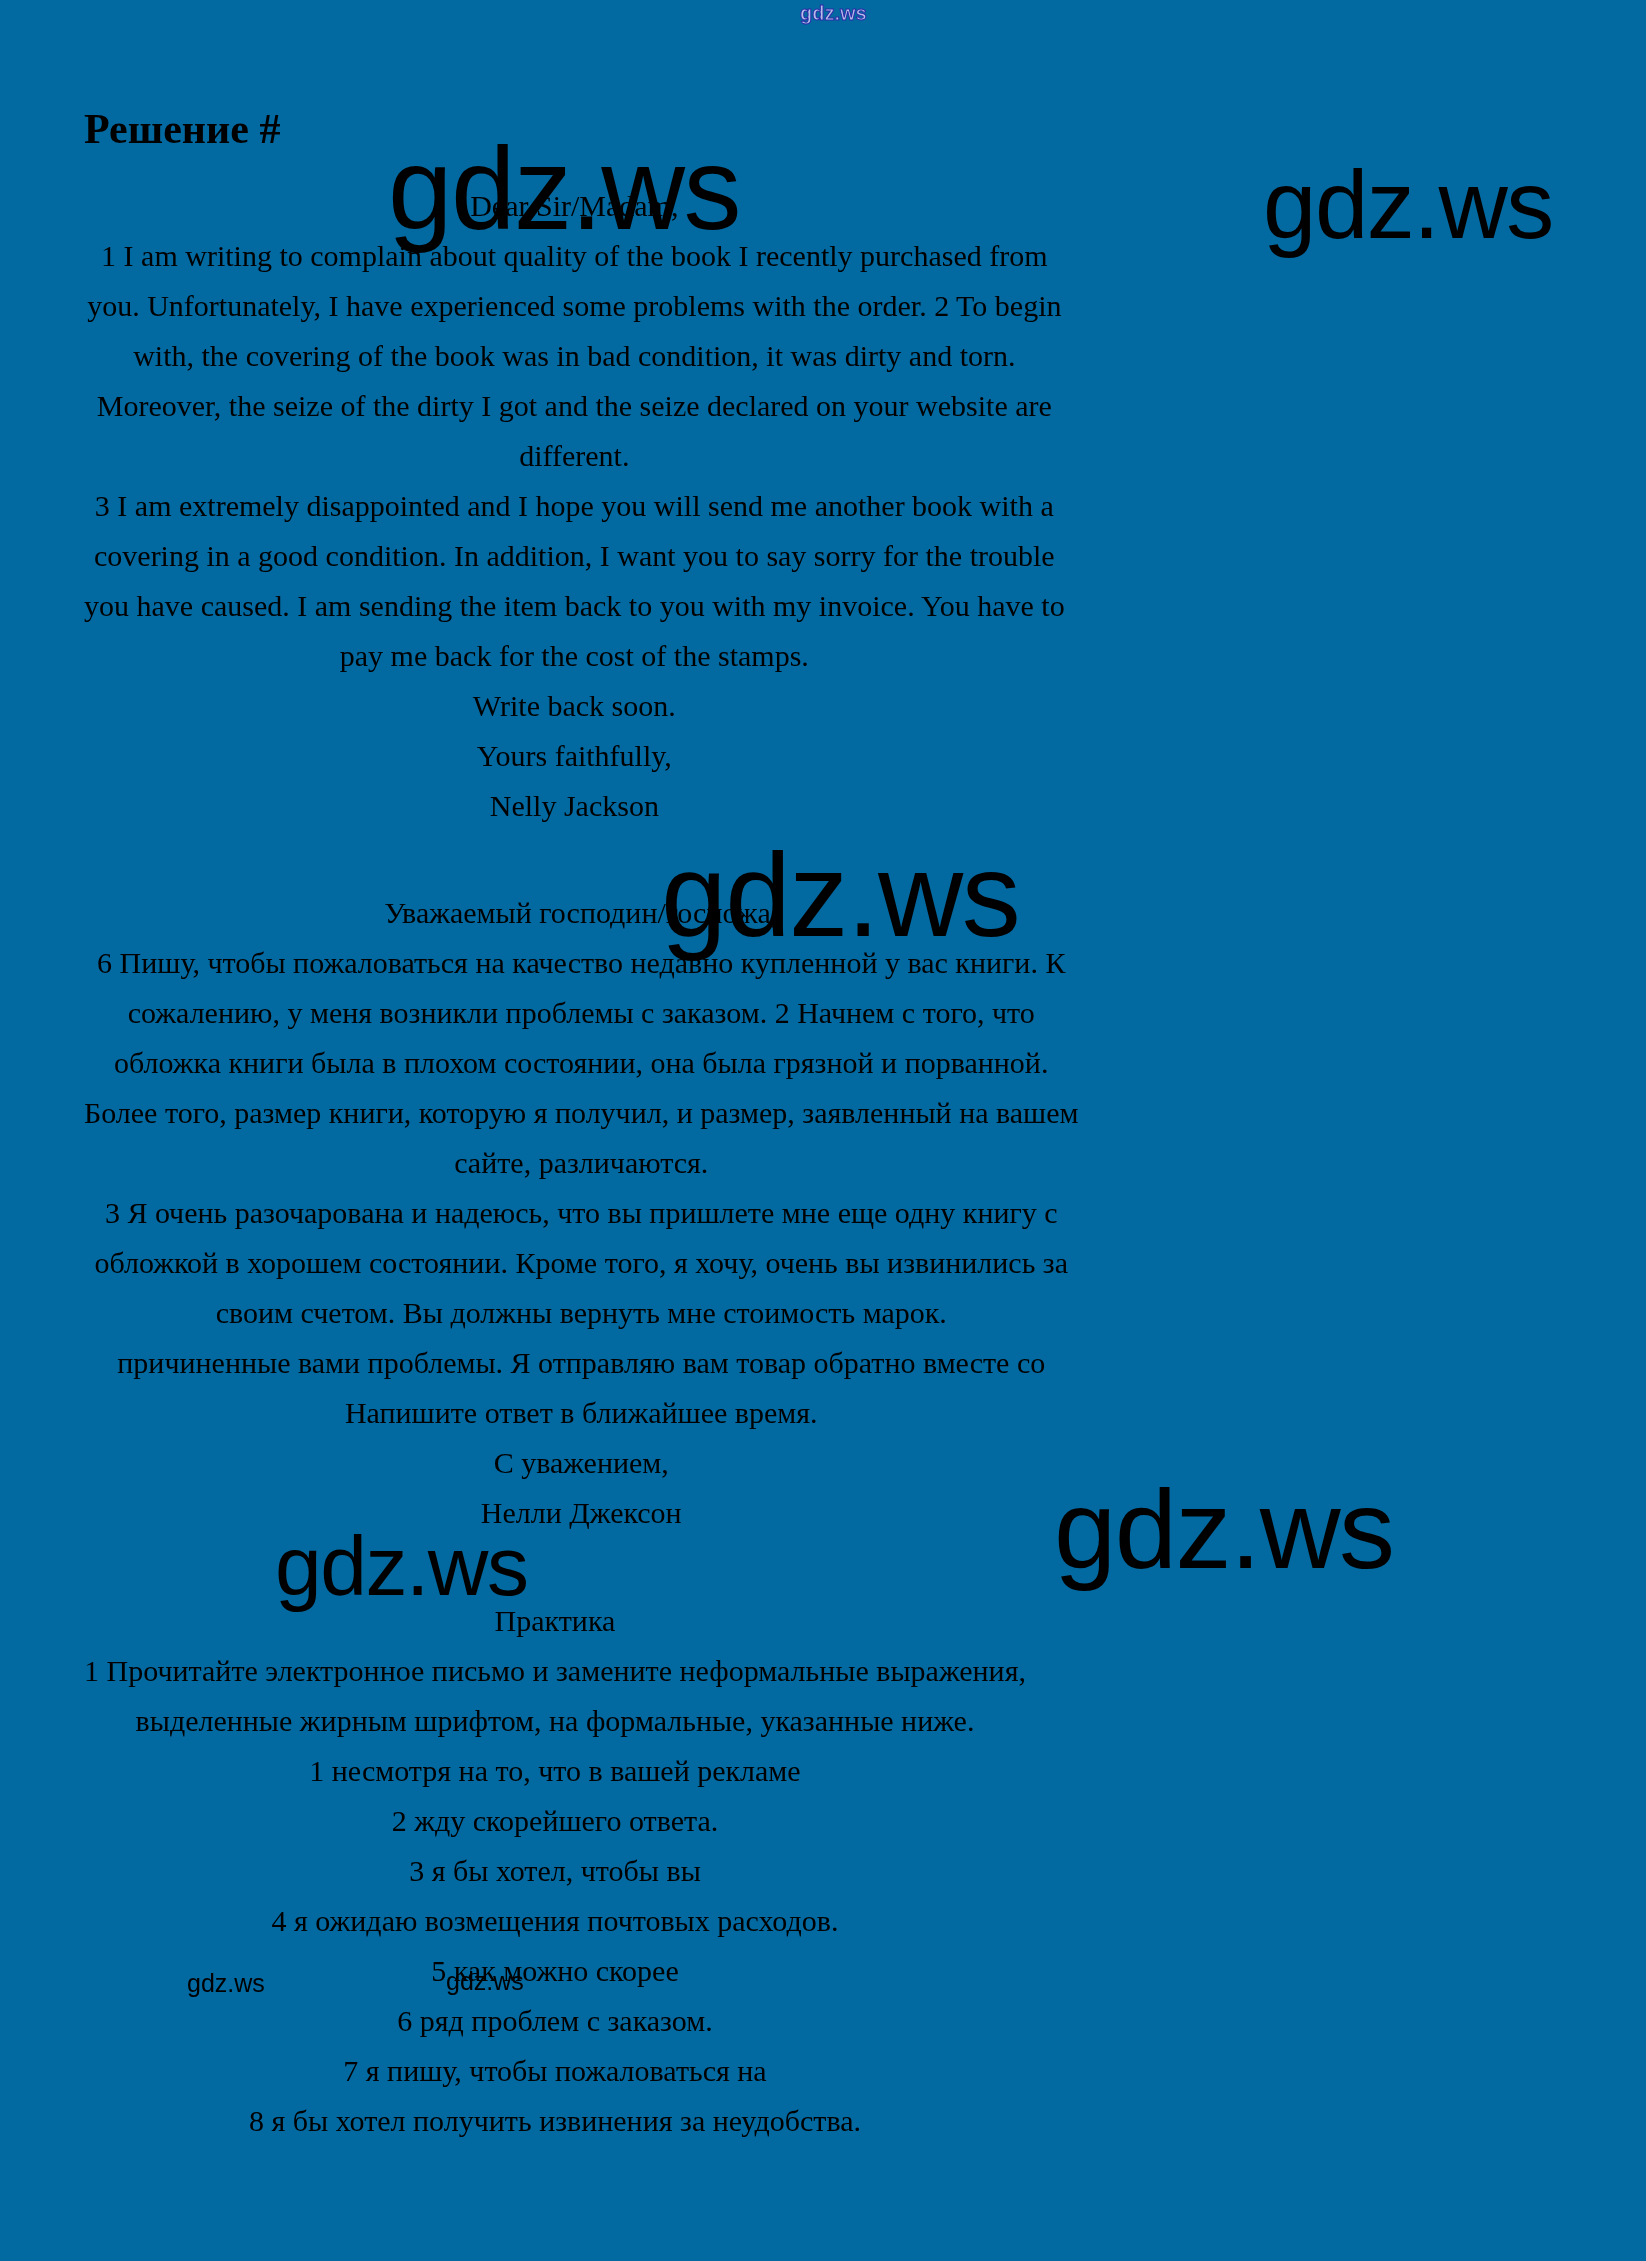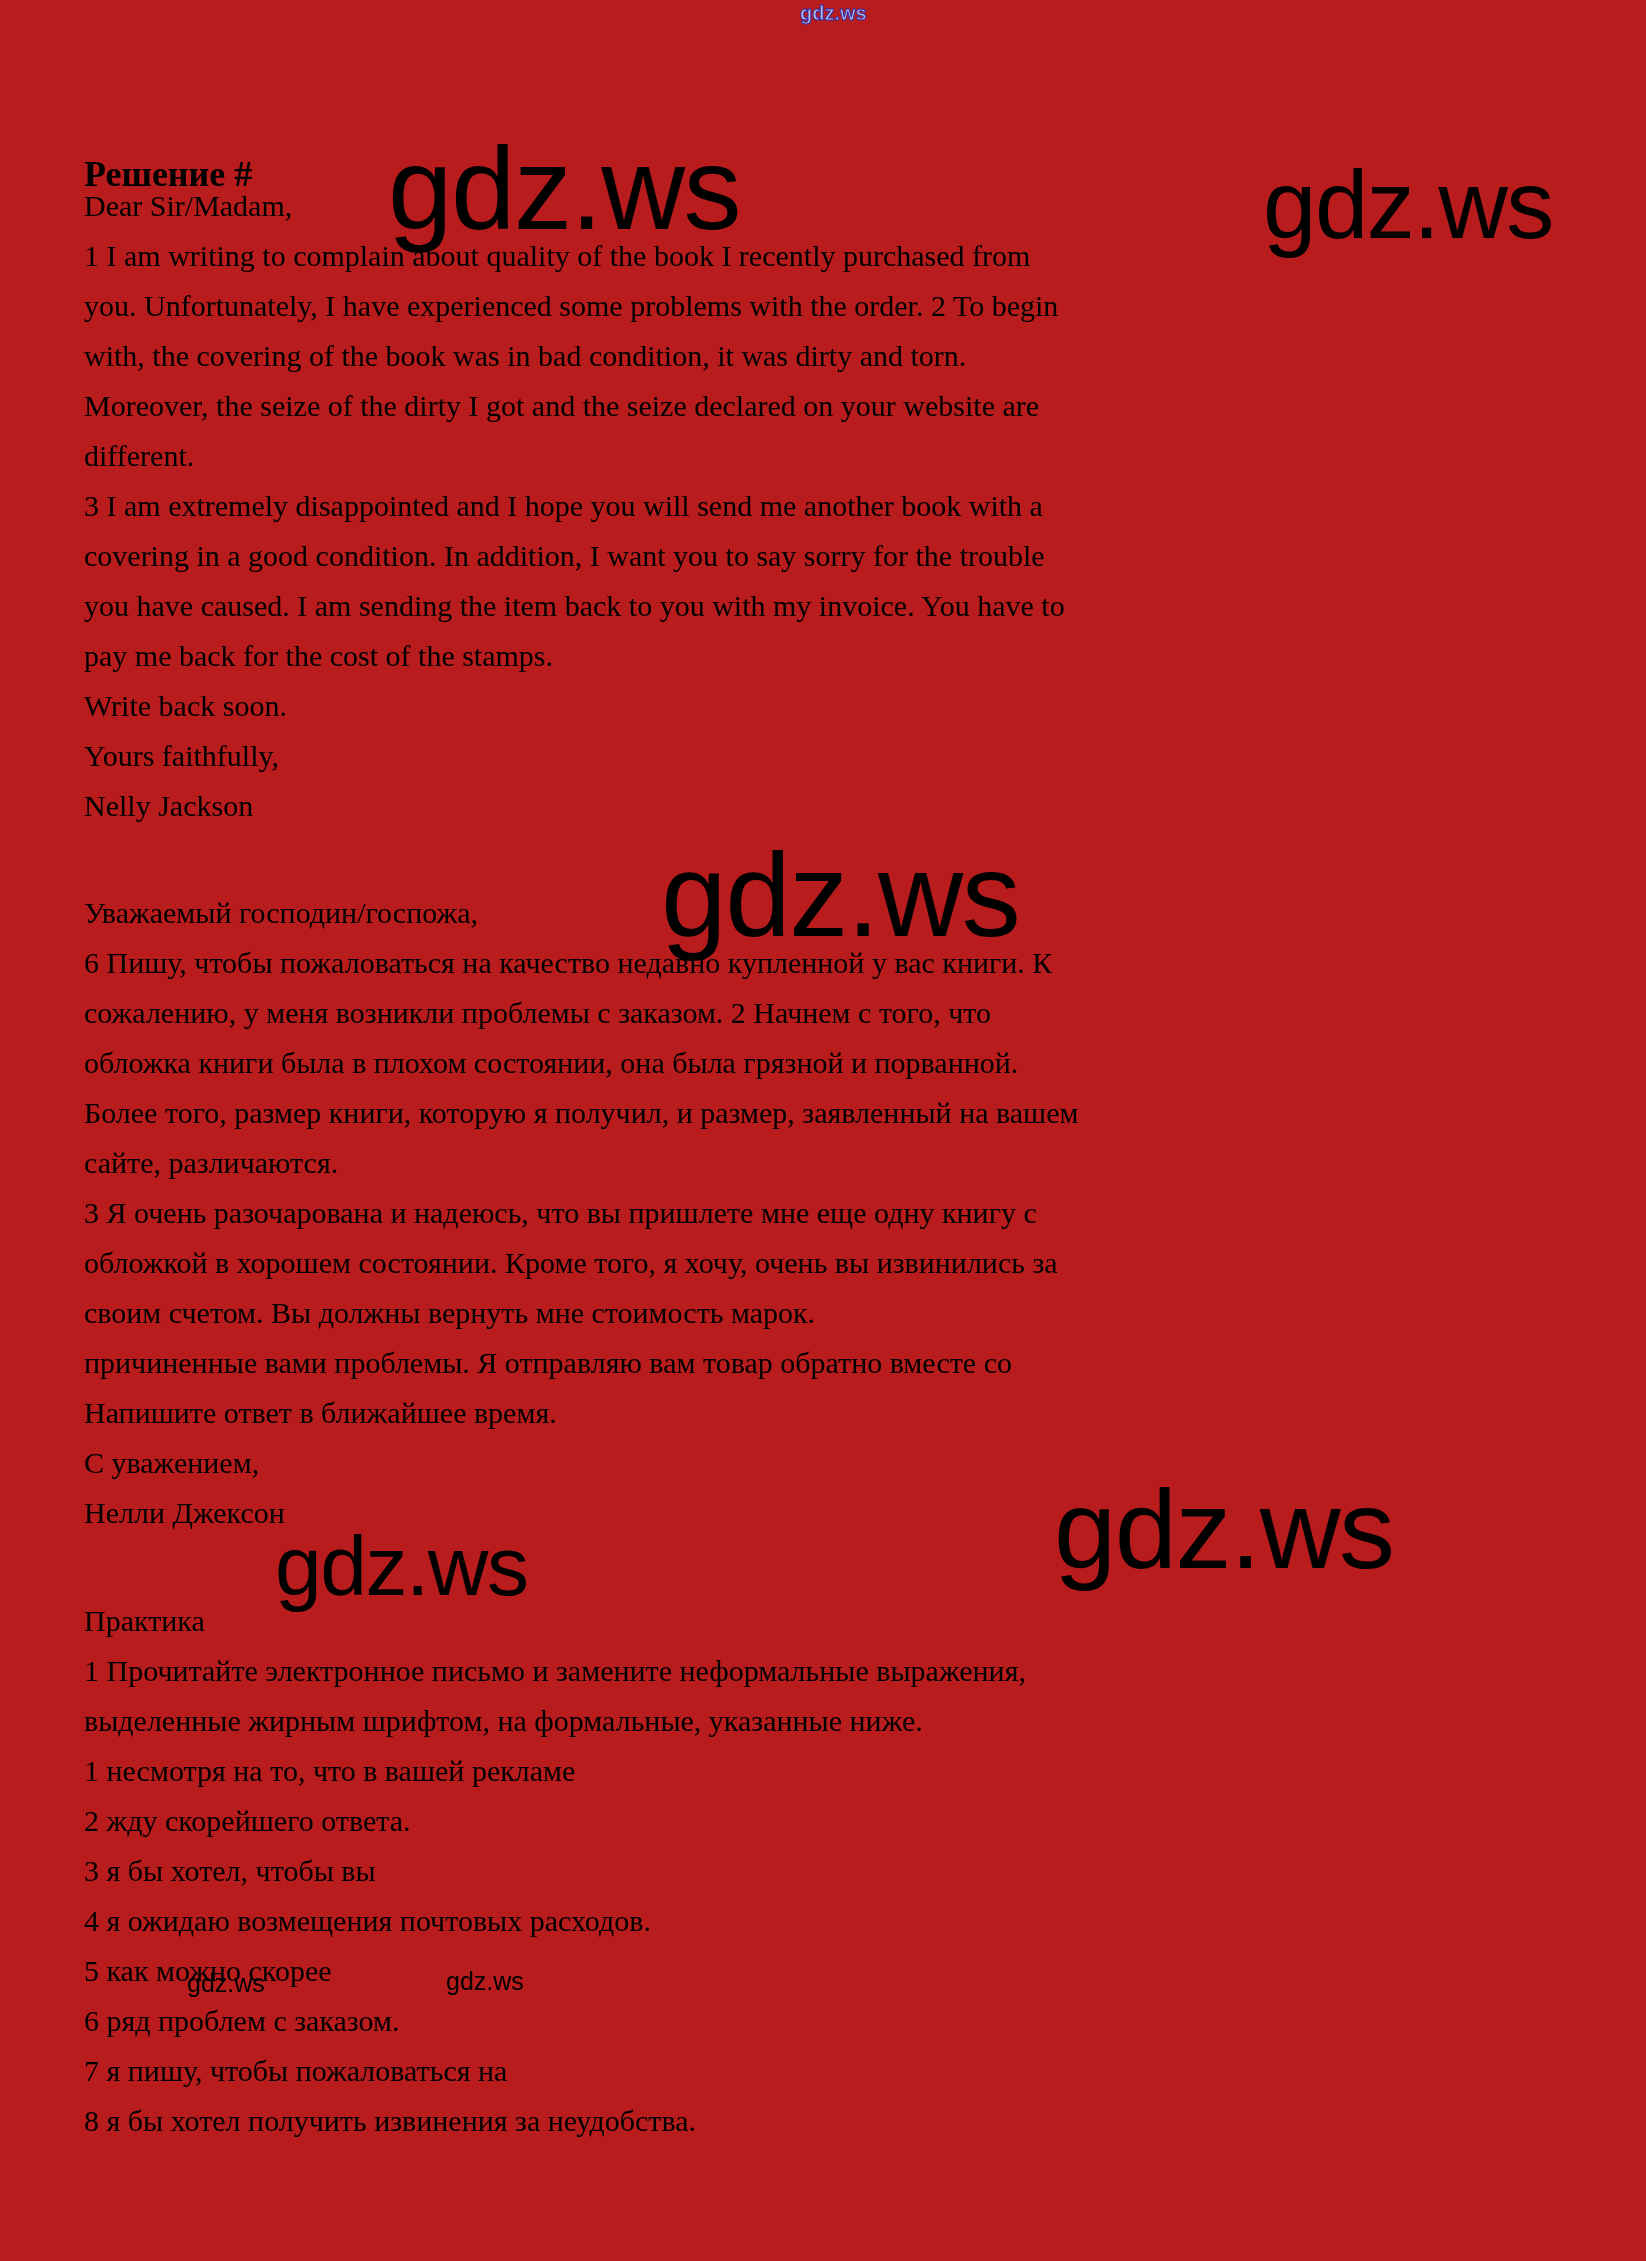--- a/index.html
+++ b/index.html
@@ -4,33 +4,33 @@
 <style>
   html, body {
     margin: 0;
     padding: 0;
     background: #ffffff;
   }
   .page {
     position: relative;
     width: 1647px;
     height: 2261px;
-    background: #b91c1c;
+    background: #0369a1;
     overflow: hidden;
     font-family: "Liberation Serif", serif;
     color: #000000;
+    text-align: center;
   }
   .heading {
     position: absolute;
     left: 84px;
     top: 105px;
-    font-size: 36px;
+    font-size: 42px;
     font-weight: bold;
     white-space: nowrap;
-    margin-top: 48px;
   }
   .block {
     position: absolute;
     left: 84px;
     font-size: 30px;
     line-height: 50px;
     white-space: nowrap;
   }
   .block .tline {
     height: 50px;

